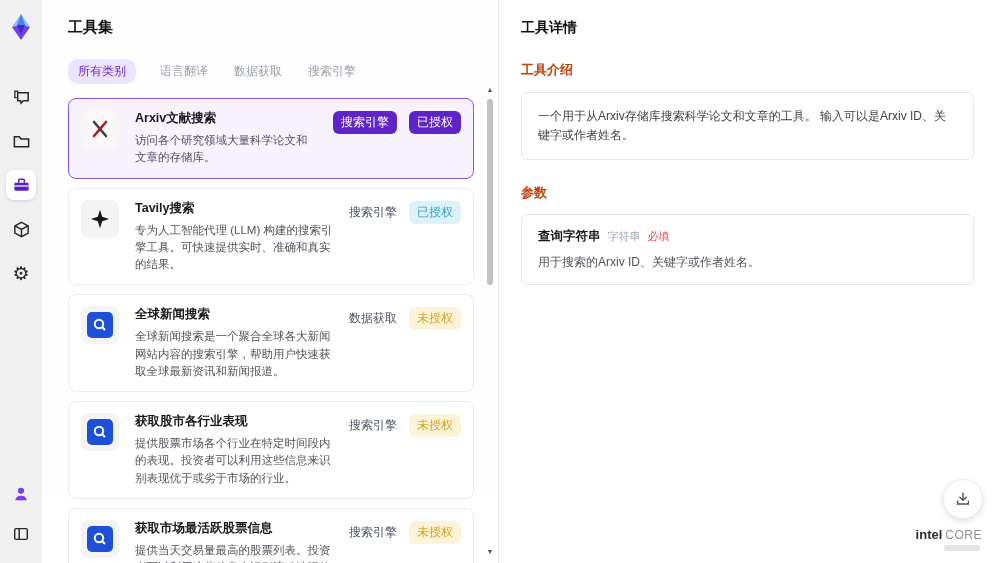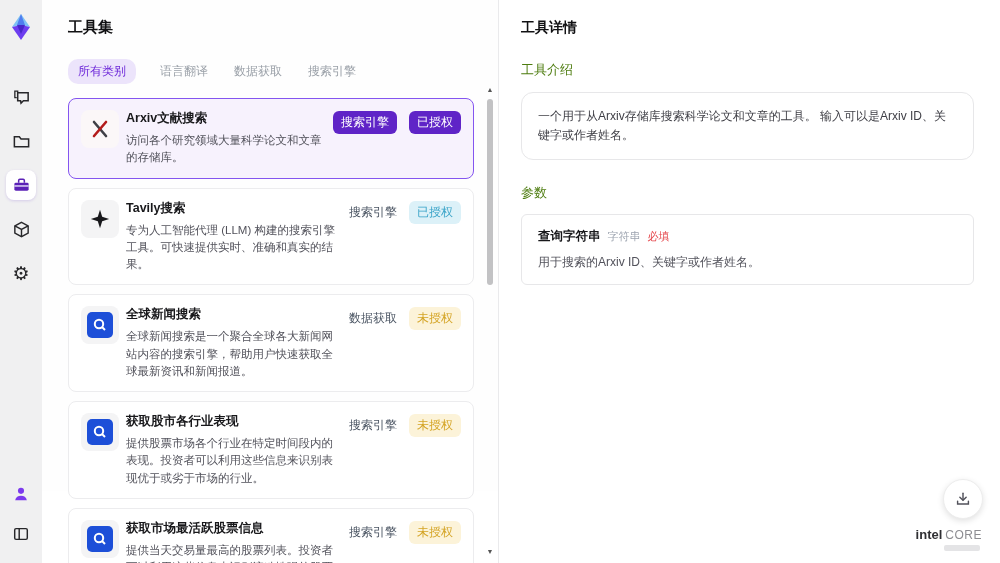--- a/index.html
+++ b/index.html
@@ -20,21 +20,21 @@
   .gear-glyph { font-size:19px; line-height:1; color:#27272a; }
 
   
   .list-panel { position:absolute; left:42px; top:0; width:456px; height:491px;
     background:#fefefe; padding:18px 16px 0 26px; }
   .page-title { font-size:15px; font-weight:bold; color:#111113; }
   .tabs { display:flex; align-items:center; gap:22px; margin-top:22px; }
   .tab { font-size:12px; color:#9aa0a8; cursor:pointer; padding:4px 2px; }
   .tab.active { background:#ece4fb; color:#6d28d9; border-radius:10px; padding:4px 10px; }
   .cards { margin-top:14px; padding-right:8px; }
-  .card { display:flex; align-items:flex-start; gap:7px; background:#fff;
+  .card { display:flex; align-items:flex-start; gap:16px; background:#fff;
     border:1px solid #ececee; border-radius:8px; padding:11px 12px; margin-bottom:9px; cursor:pointer; }
   .card.selected { background:#f7f2fd; border:1.5px solid #8455f0; }
   .icon-box { width:38px; height:38px; border-radius:8px; background:#f4f4f5;
     display:flex; align-items:center; justify-content:center; flex:0 0 auto; }
   .card.selected .icon-box { background:#fbf7f8; }
   .blue-chip { width:26px; height:26px; border-radius:5px; background:#1d4fd8;
     display:flex; align-items:center; justify-content:center; }
   .card-main { flex:1 1 auto; min-width:0; }
   .card-title { font-size:12.5px; font-weight:bold; color:#18181b; margin-bottom:5px; }
   .card-desc { font-size:11.5px; color:#52525b; line-height:1.5; }
@@ -51,22 +51,22 @@
   .vscroll .thumb { position:absolute; left:1px; top:13px; width:6px; height:186px;
     background:#c2c2c4; border-radius:3px; }
   .vscroll .arrow.down { position:absolute; bottom:0; left:0; width:8px; }
 
   .divider { position:absolute; left:498px; top:0; width:1px; height:563px; background:#eaeaec; }
 
   
   .detail-panel { position:absolute; left:499px; top:0; width:501px; height:425px;
     background:#fff; padding:19px 26px 0 22px; }
   .detail-title { font-size:14px; font-weight:bold; color:#111113; }
-  .section-heading { font-size:13px; font-weight:normal; color:#4d7c0f; margin-top:24px; }
-  .info-box { margin-top:13px; border:1px solid #e7e7e9; border-radius:12px;
+  .section-heading { font-size:13px; font-weight:bold; color:#c2410c; margin-top:24px; }
+  .info-box { margin-top:13px; border:1px solid #e7e7e9; border-radius:6px;
     background:#fff; padding:14px 16px; font-size:12px; color:#3f3f46; line-height:1.6; }
   .param-box { margin-top:12px; border:1px solid #e7e7e9; border-radius:6px;
     background:#fff; padding:13px 16px; }
   .param-head { display:flex; align-items:baseline; gap:7px; }
   .param-name { font-size:12.5px; font-weight:bold; color:#18181b; }
   .param-type { font-size:11px; color:#9ca3af; }
   .param-required { font-size:11px; color:#e5484d; }
   .param-desc { margin-top:9px; font-size:12px; color:#52525b; }
 
   

